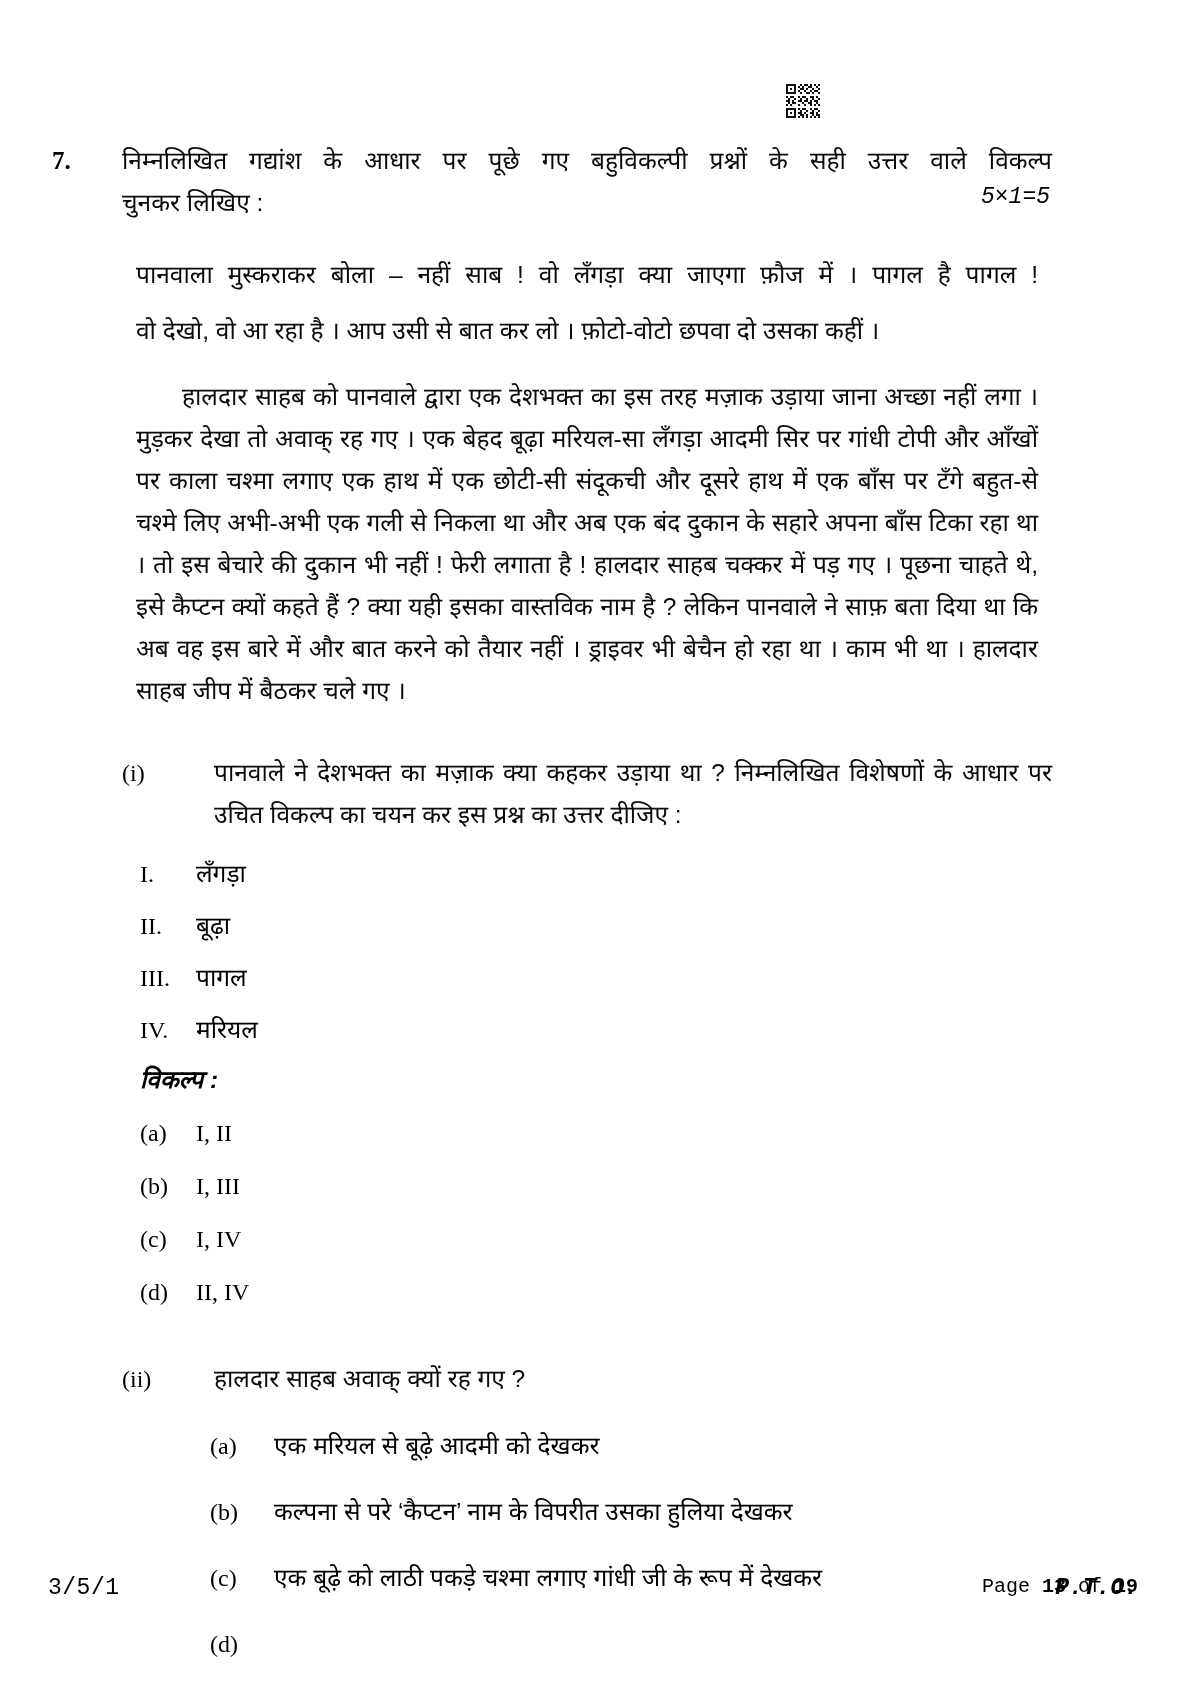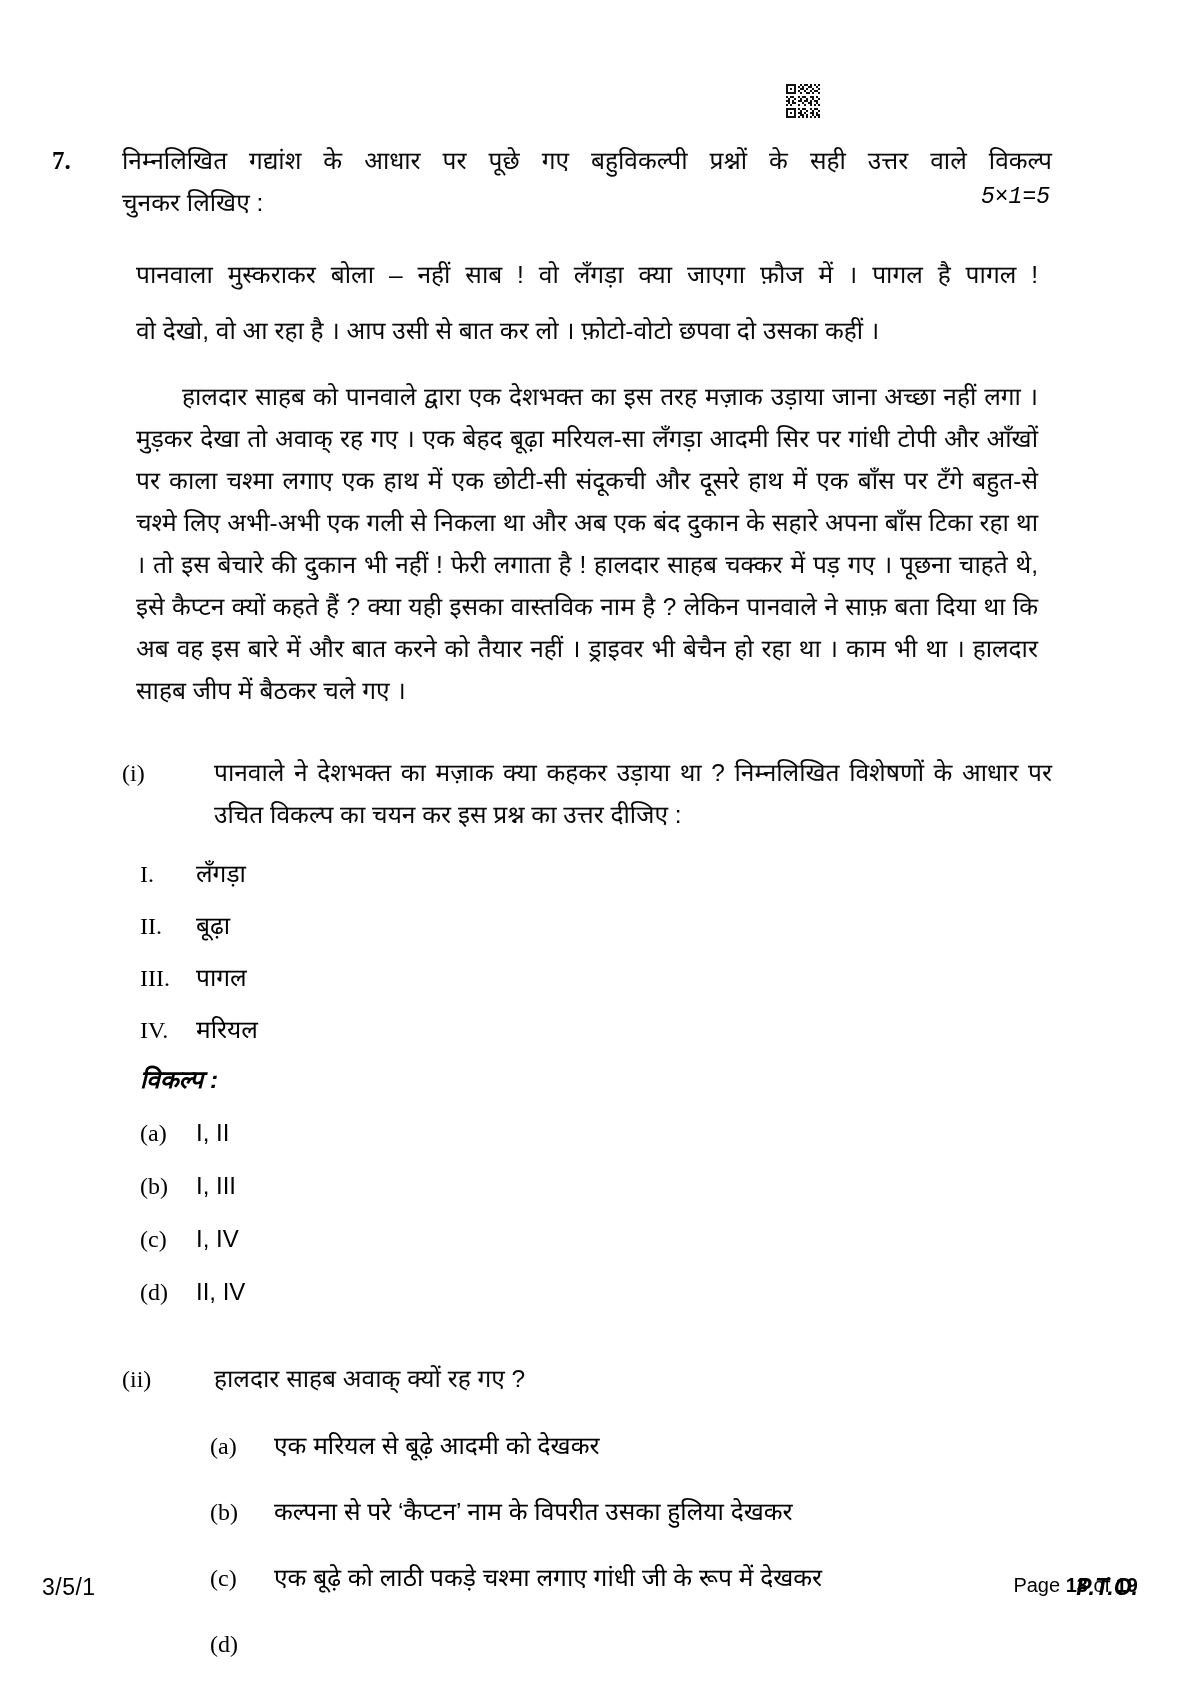--- a/index.html
+++ b/index.html
@@ -151,43 +151,43 @@
     margin-top: 13px;
   }
   .olabel {
     flex: 0 0 56px;
     width: 56px;
     font-family: "Liberation Serif", serif;
     font-size: 24px;
     line-height: 40px;
   }
   .otext-latin {
-    font-family: Liberation Sans, sans-serif;
+    font-family: Liberation Serif, serif;
     font-size: 24px;
     line-height: 40px;
   }
   .otext-hindi {
     font-family: "Liberation Sans", "DejaVu Sans", sans-serif;
     font-size: 24.5px;
     line-height: 40px;
   }
   .q2block { margin-top: 46px; }
   .q2block .orow { margin-top: 26px; }
   .q2block .olabel { flex: 0 0 64px; width: 64px; }
 
   
   .footer {
     position: absolute;
-    left: 42px;
+    left: 48px;
     right: 52px;
     bottom: 82px;
     display: flex;
     align-items: baseline;
     justify-content: space-between;
-    font-family: Liberation Sans, sans-serif;
+    font-family: Liberation Mono, monospace;
   }
   .footer-left {
     font-size: 23px;
     letter-spacing: 0.5px;
   }
   .footer-center {
     position: absolute;
     left: 0;
     right: 0;
     text-align: right;

